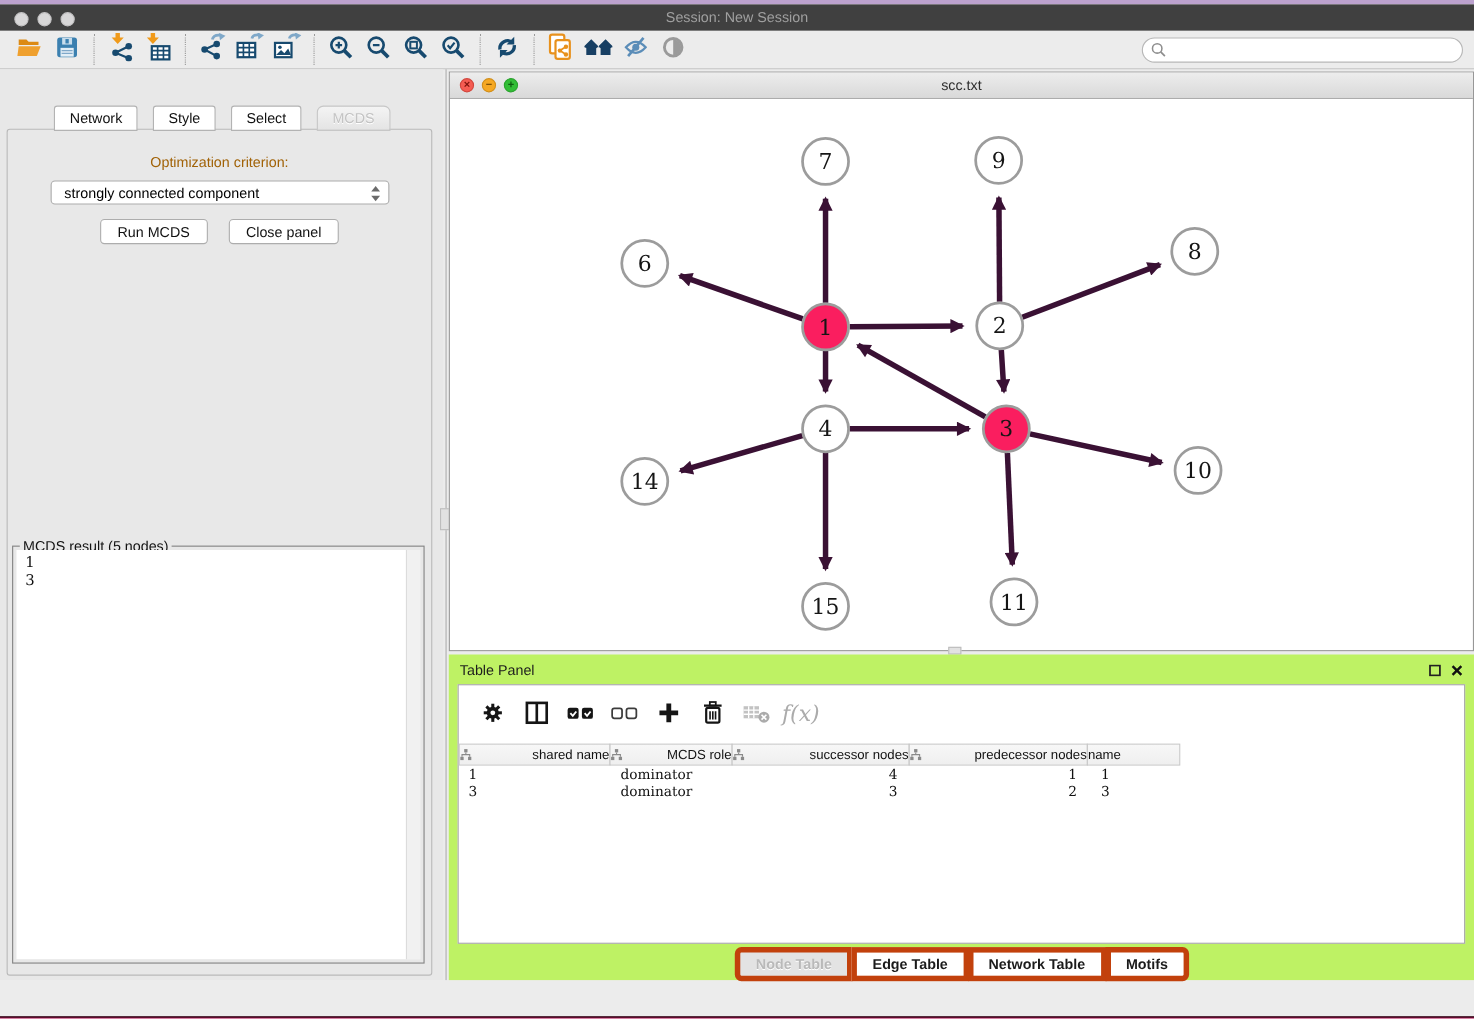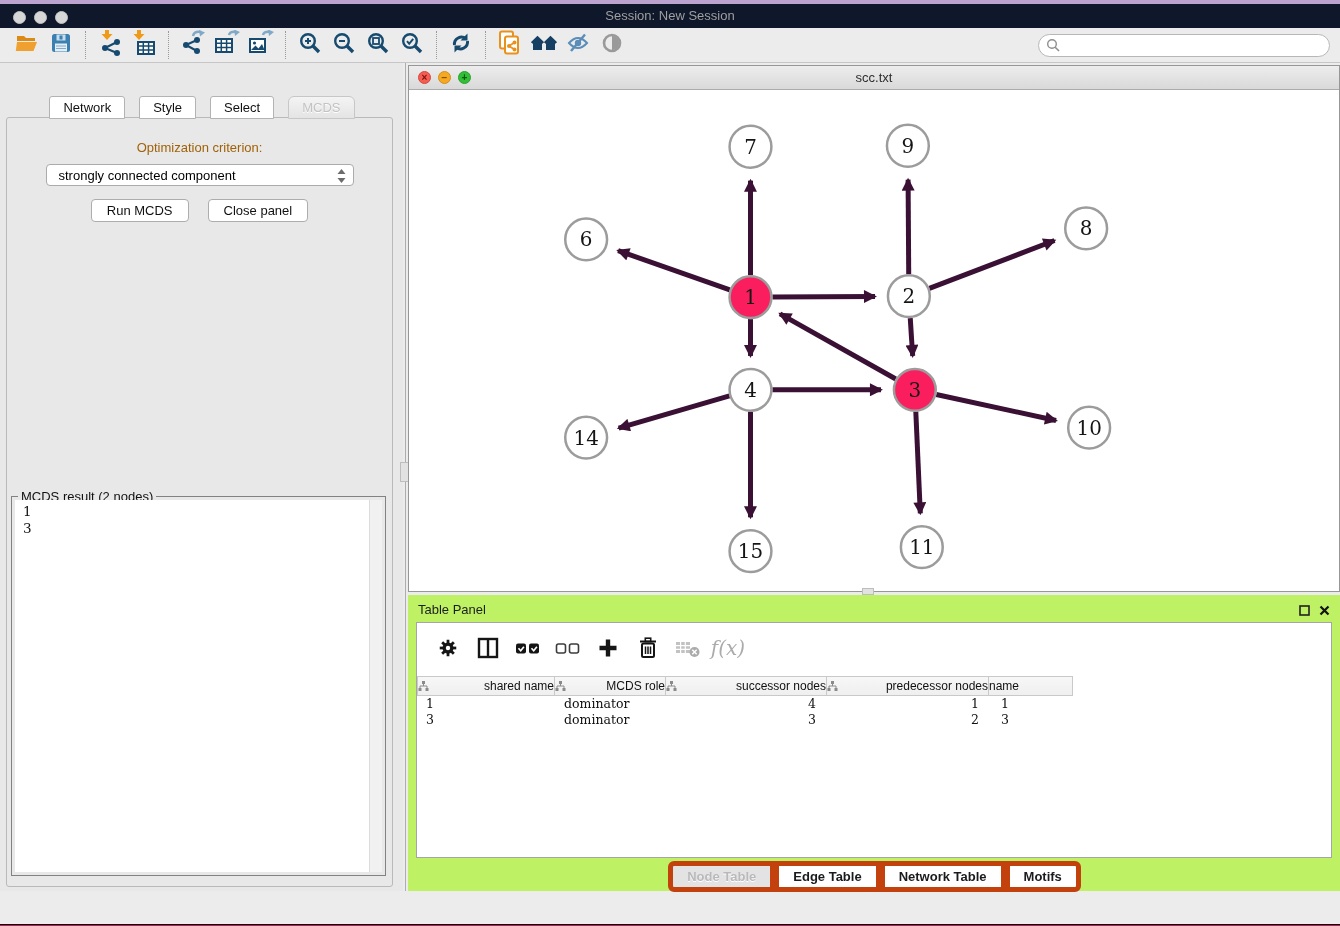--- a/index.html
+++ b/index.html
@@ -2,21 +2,21 @@
 <html><head>
 <meta charset="utf-8">
 <style>
   * { margin:0; padding:0; box-sizing:border-box; }
   html,body { width:1340px; height:926px; }
   body { font-family:"Liberation Sans", sans-serif; background:#ECECEC; position:relative; overflow:hidden; }
   .app { position:absolute; inset:0; width:1340px; height:926px; background:#ECECEC; }
 
   
   .desktop-strip { position:absolute; left:0; top:0; width:100%; height:4px; background:#BCA2CE; }
-  .titlebar { position:absolute; left:0; top:4px; width:100%; height:24px; background:#0f172a; }
+  .titlebar { position:absolute; left:0; top:4px; width:100%; height:24px; background:#404040; }
   .traffic { position:absolute; top:7px; width:13px; height:13px; border-radius:50%; background:#D8D7D8; border:1px solid #C3C2C3; }
   .t1{left:13px;} .t2{left:34px;} .t3{left:55px;}
   .win-title { position:absolute; left:0; right:0; top:4px; text-align:center; font-size:13px; color:#9F9F9F; }
 
   
   .toolbar { position:absolute; left:0; top:28px; width:100%; height:35px; background:#ECECEC; border-bottom:1px solid #C6C6C6; display:flex; align-items:center; padding:0 10px; }
   .tool-btn { width:34px; height:30px; display:flex; align-items:center; justify-content:center; flex:0 0 auto; }
   .tool-sep { border-left:1px dotted #999; height:28px; margin:0 7px; flex:0 0 auto; }
   .search-wrap { margin-left:auto; position:relative; width:292px; height:23px; flex:0 0 auto; }
   .search-wrap input { width:100%; height:100%; border:1px solid #B7B7B7; border-radius:12px; background:#fff; padding:0 10px 0 26px; font-size:13px; outline:none; }
@@ -259,21 +259,21 @@
         <span class="chevrons"><svg width="13" height="16" viewBox="0 0 13 16">
               <path d="M6.5 1 L10.5 6 H2.5 Z" fill="#6b6b6b"></path>
               <path d="M6.5 15 L2.5 10 H10.5 Z" fill="#6b6b6b"></path>
             </svg></span>
       </div>
       <div class="cp-buttons">
         <button class="push-btn">Run MCDS</button>
         <button class="push-btn">Close panel</button>
       </div>
       <div class="result-group">
-        <span class="result-label">MCDS result (2 nodes)</span>
+        <span class="result-label">MCDS result (5 nodes)</span>
         <div class="result-area">
           <div class="result-lines" id="result-lines">
               <div>1</div>
               <div>3</div>
             </div>
           <div class="result-scroll"></div>
         </div>
       </div>
     </div>
   </div>

